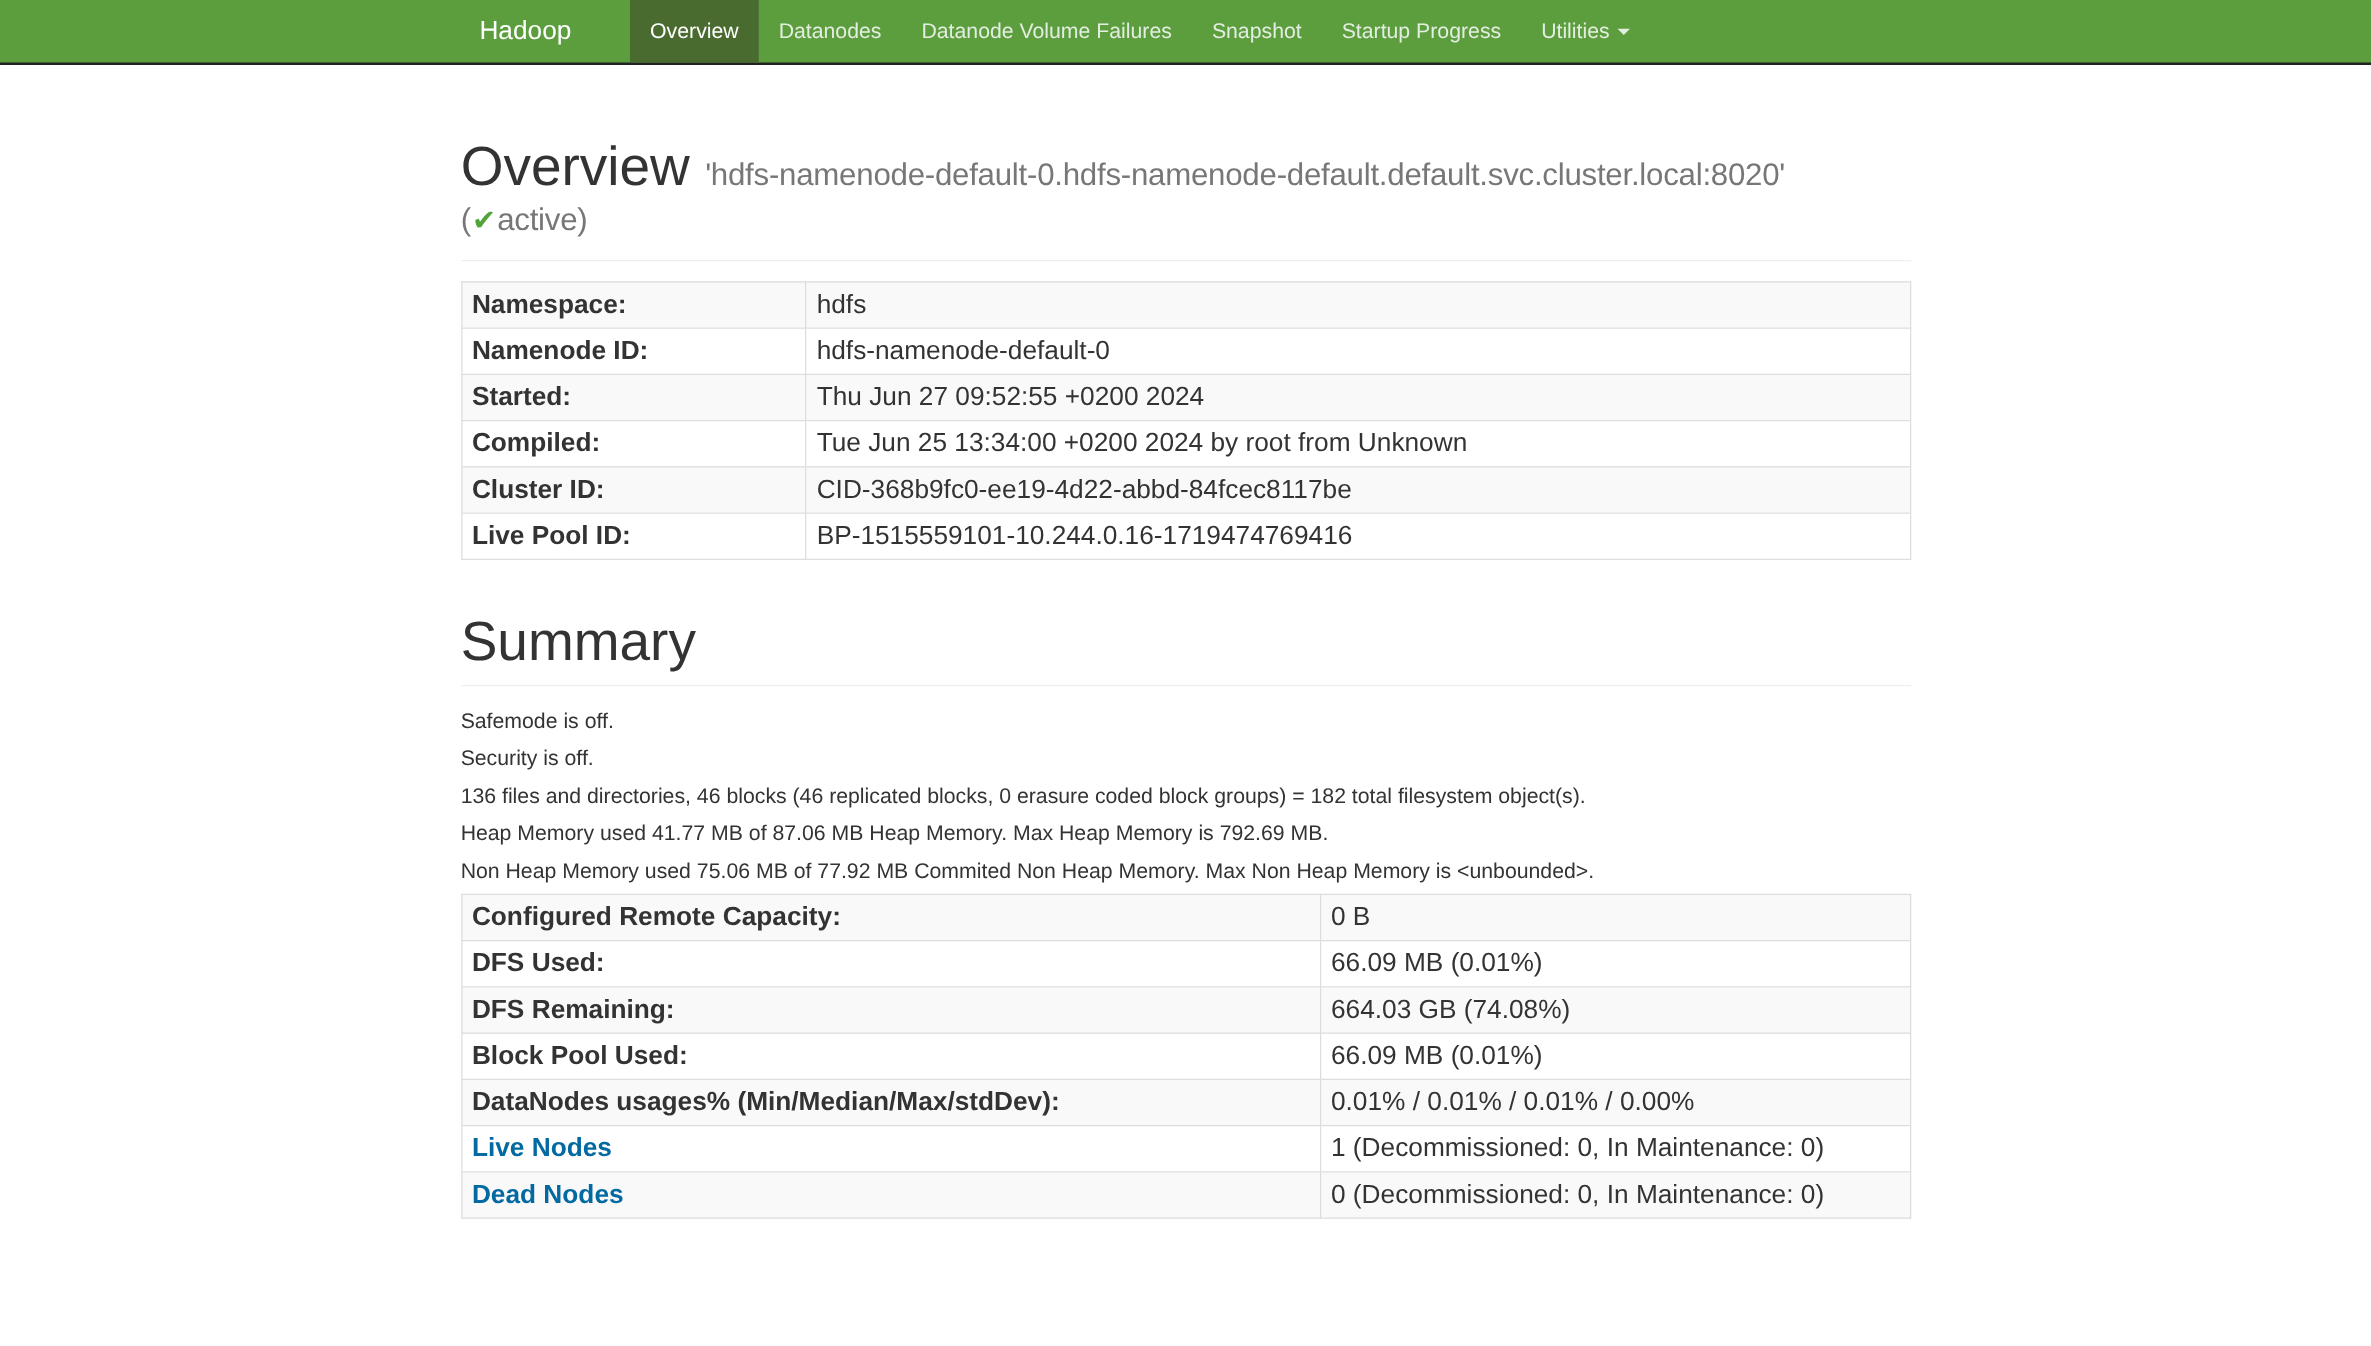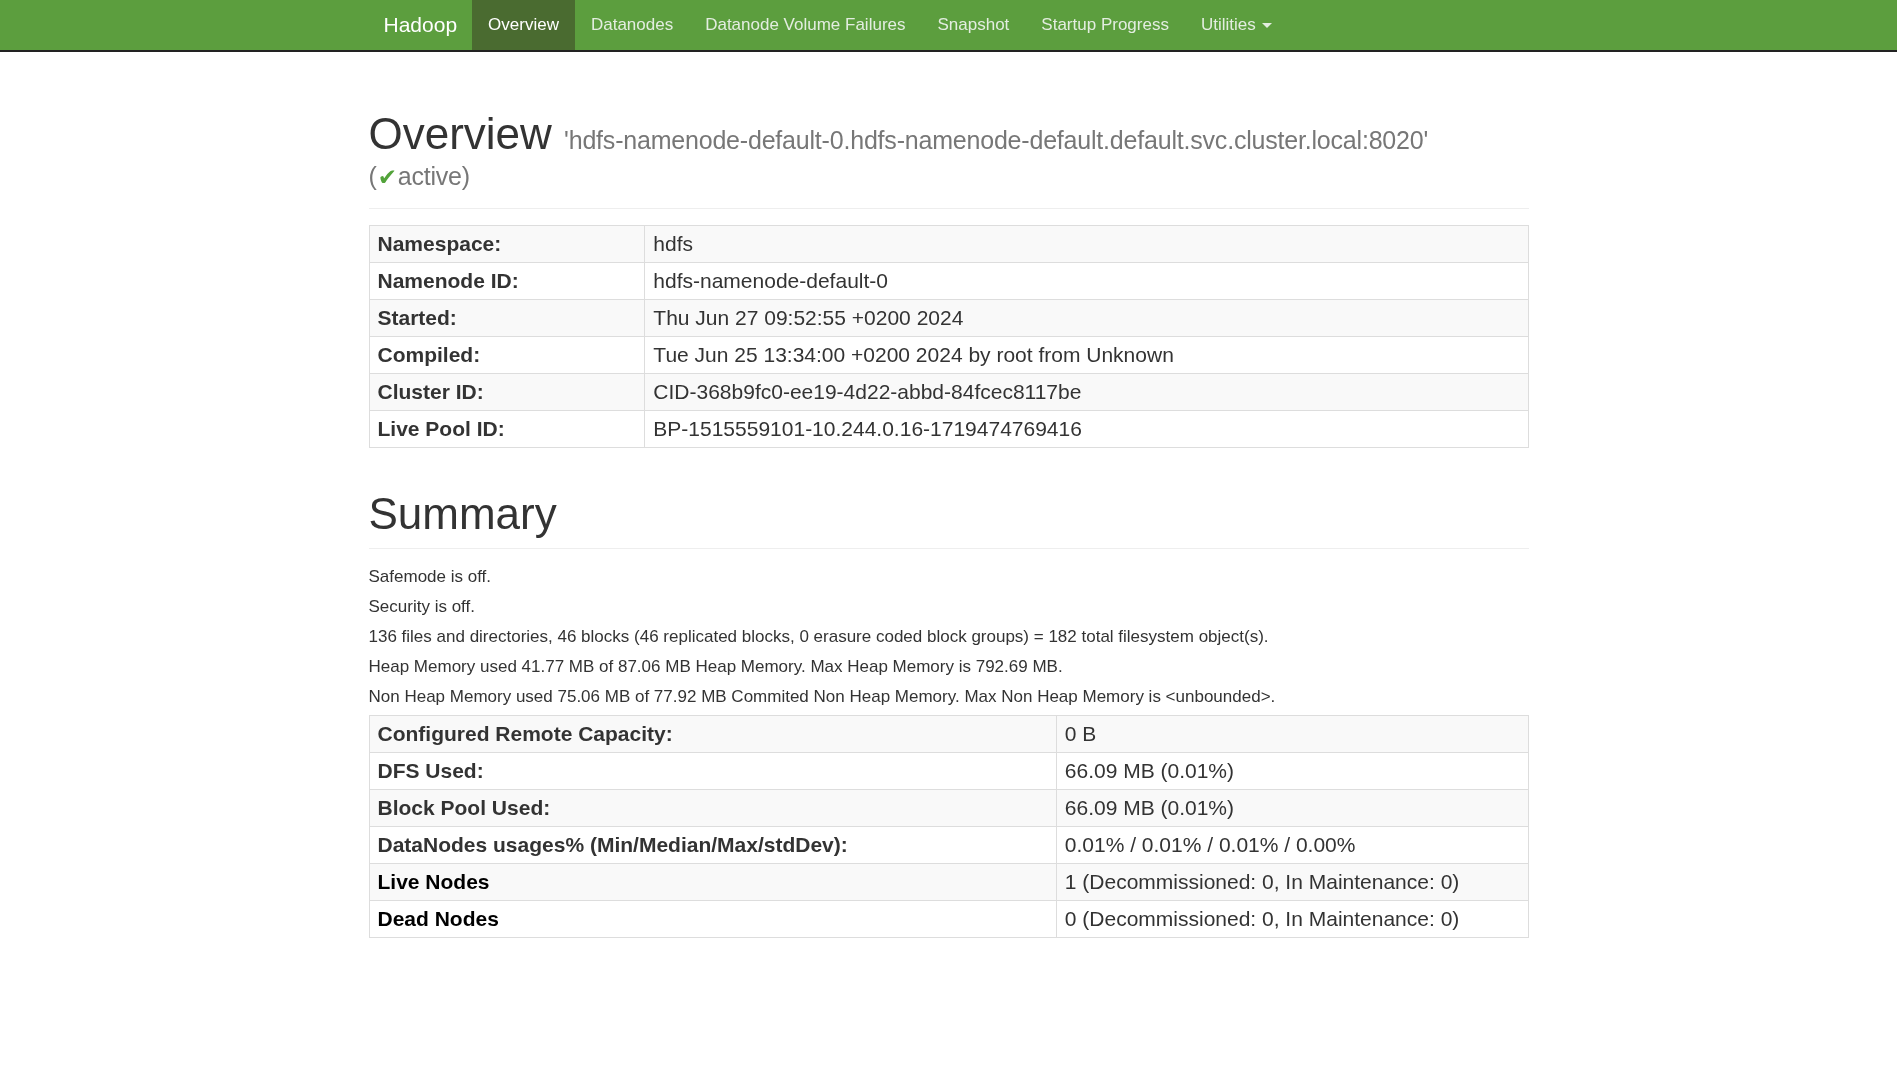--- a/index.html
+++ b/index.html
@@ -11,20 +11,21 @@
     height: 1077px;
     overflow: hidden;
     font-family: "Liberation Sans", "DejaVu Sans", sans-serif;
     color: #333;
     font-size: 17px;
   }
   .container {
     width: 1190px;
     margin: 0 auto;
     padding: 0 15px;
+    gap: 32px;
   }
 
   
   .navbar {
     width: 100%;
     height: 52px;
     background: #5C9E3E;
     border-bottom: 2px solid #222;
   }
   .nav-container {
@@ -122,21 +123,21 @@
     line-height: 24px;
     font-size: 21px;
     text-align: left;
     vertical-align: top;
   }
   table.info-table th { font-weight: bold; color: #333; }
   table.info-table tbody tr:nth-child(odd) { background: #f9f9f9; }
   table.overview-table th { width: 23.8%; }
   table.summary-table th { width: 59.3%; }
   table a {
-    color: #000000;
+    color: #0369a1;
     text-decoration: none;
     cursor: pointer;
   }
   .summary-table-wrap { margin-top: 2px; }
 </style>
 </head>
 <body>
 
 <nav class="navbar">
   <div class="container nav-container">
@@ -220,20 +221,24 @@
       <tbody>
         <tr>
           <th>Configured Remote Capacity:</th>
           <td>0 B</td>
         </tr>
         <tr>
           <th>DFS Used:</th>
           <td>66.09 MB (0.01%)</td>
         </tr>
         <tr>
+          <th>DFS Remaining:</th>
+          <td>664.03 GB (74.08%)</td>
+        </tr>
+        <tr>
           <th>Block Pool Used:</th>
           <td>66.09 MB (0.01%)</td>
         </tr>
         <tr>
           <th>DataNodes usages% (Min/Median/Max/stdDev):</th>
           <td>0.01% / 0.01% / 0.01% / 0.00%</td>
         </tr>
         <tr>
           <th>
             <a>Live Nodes</a>

